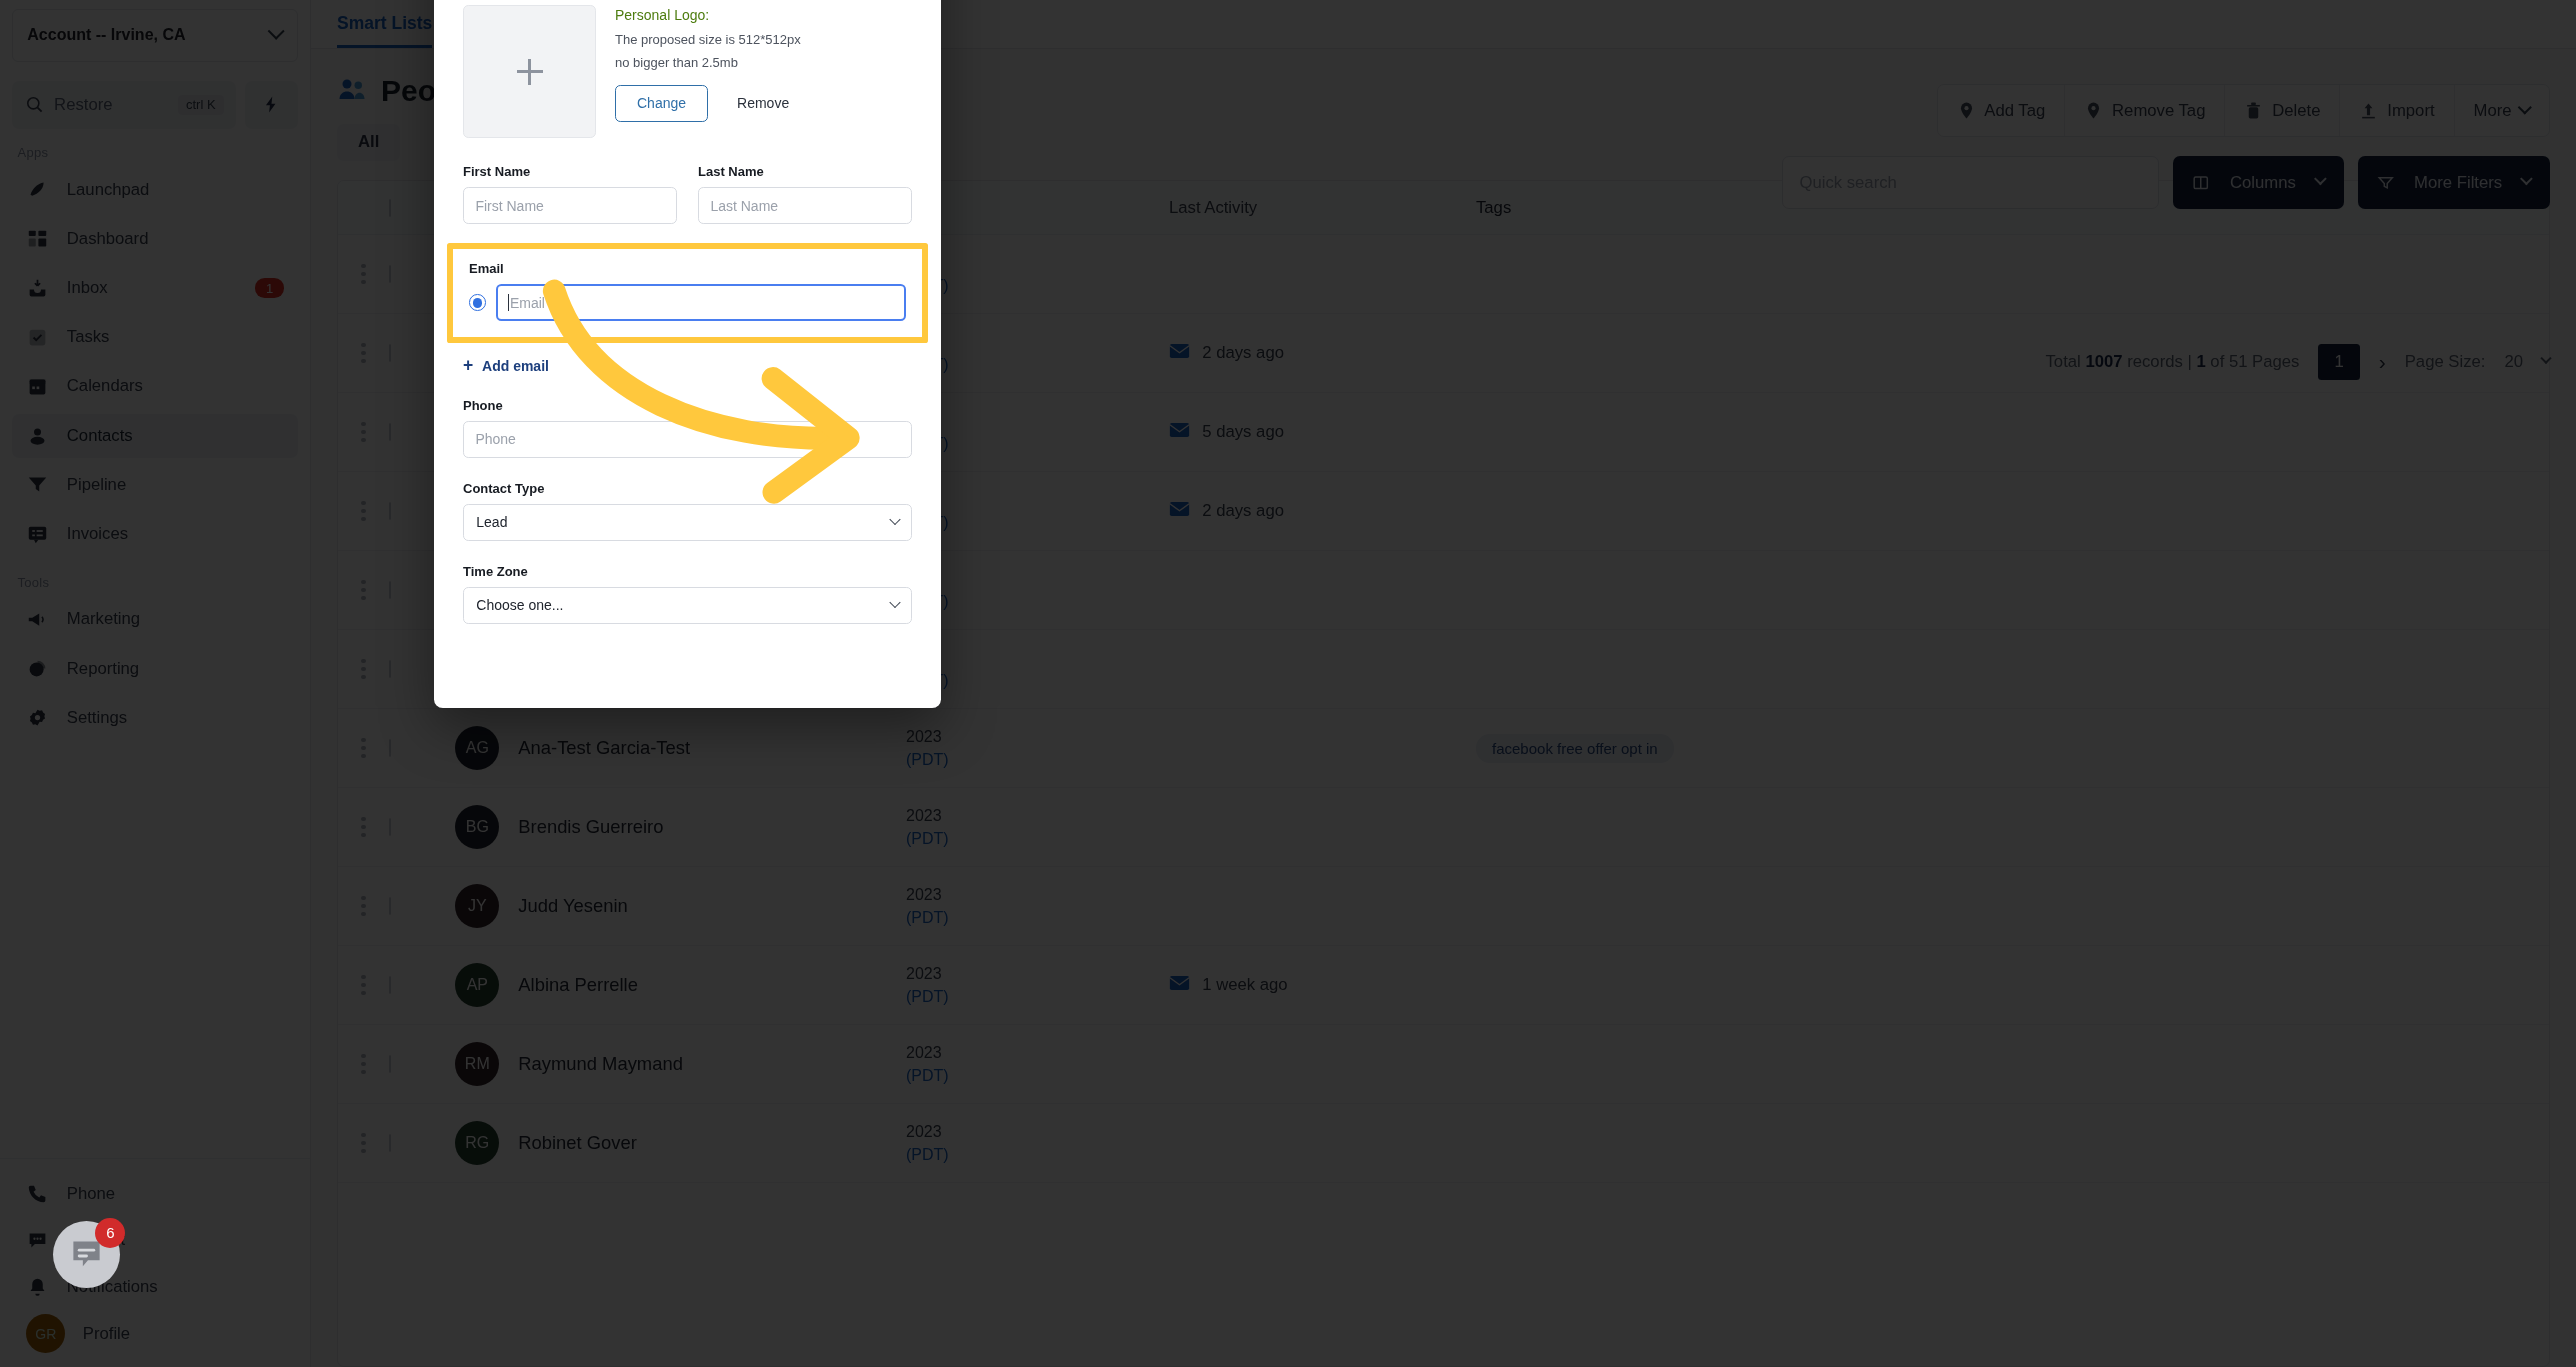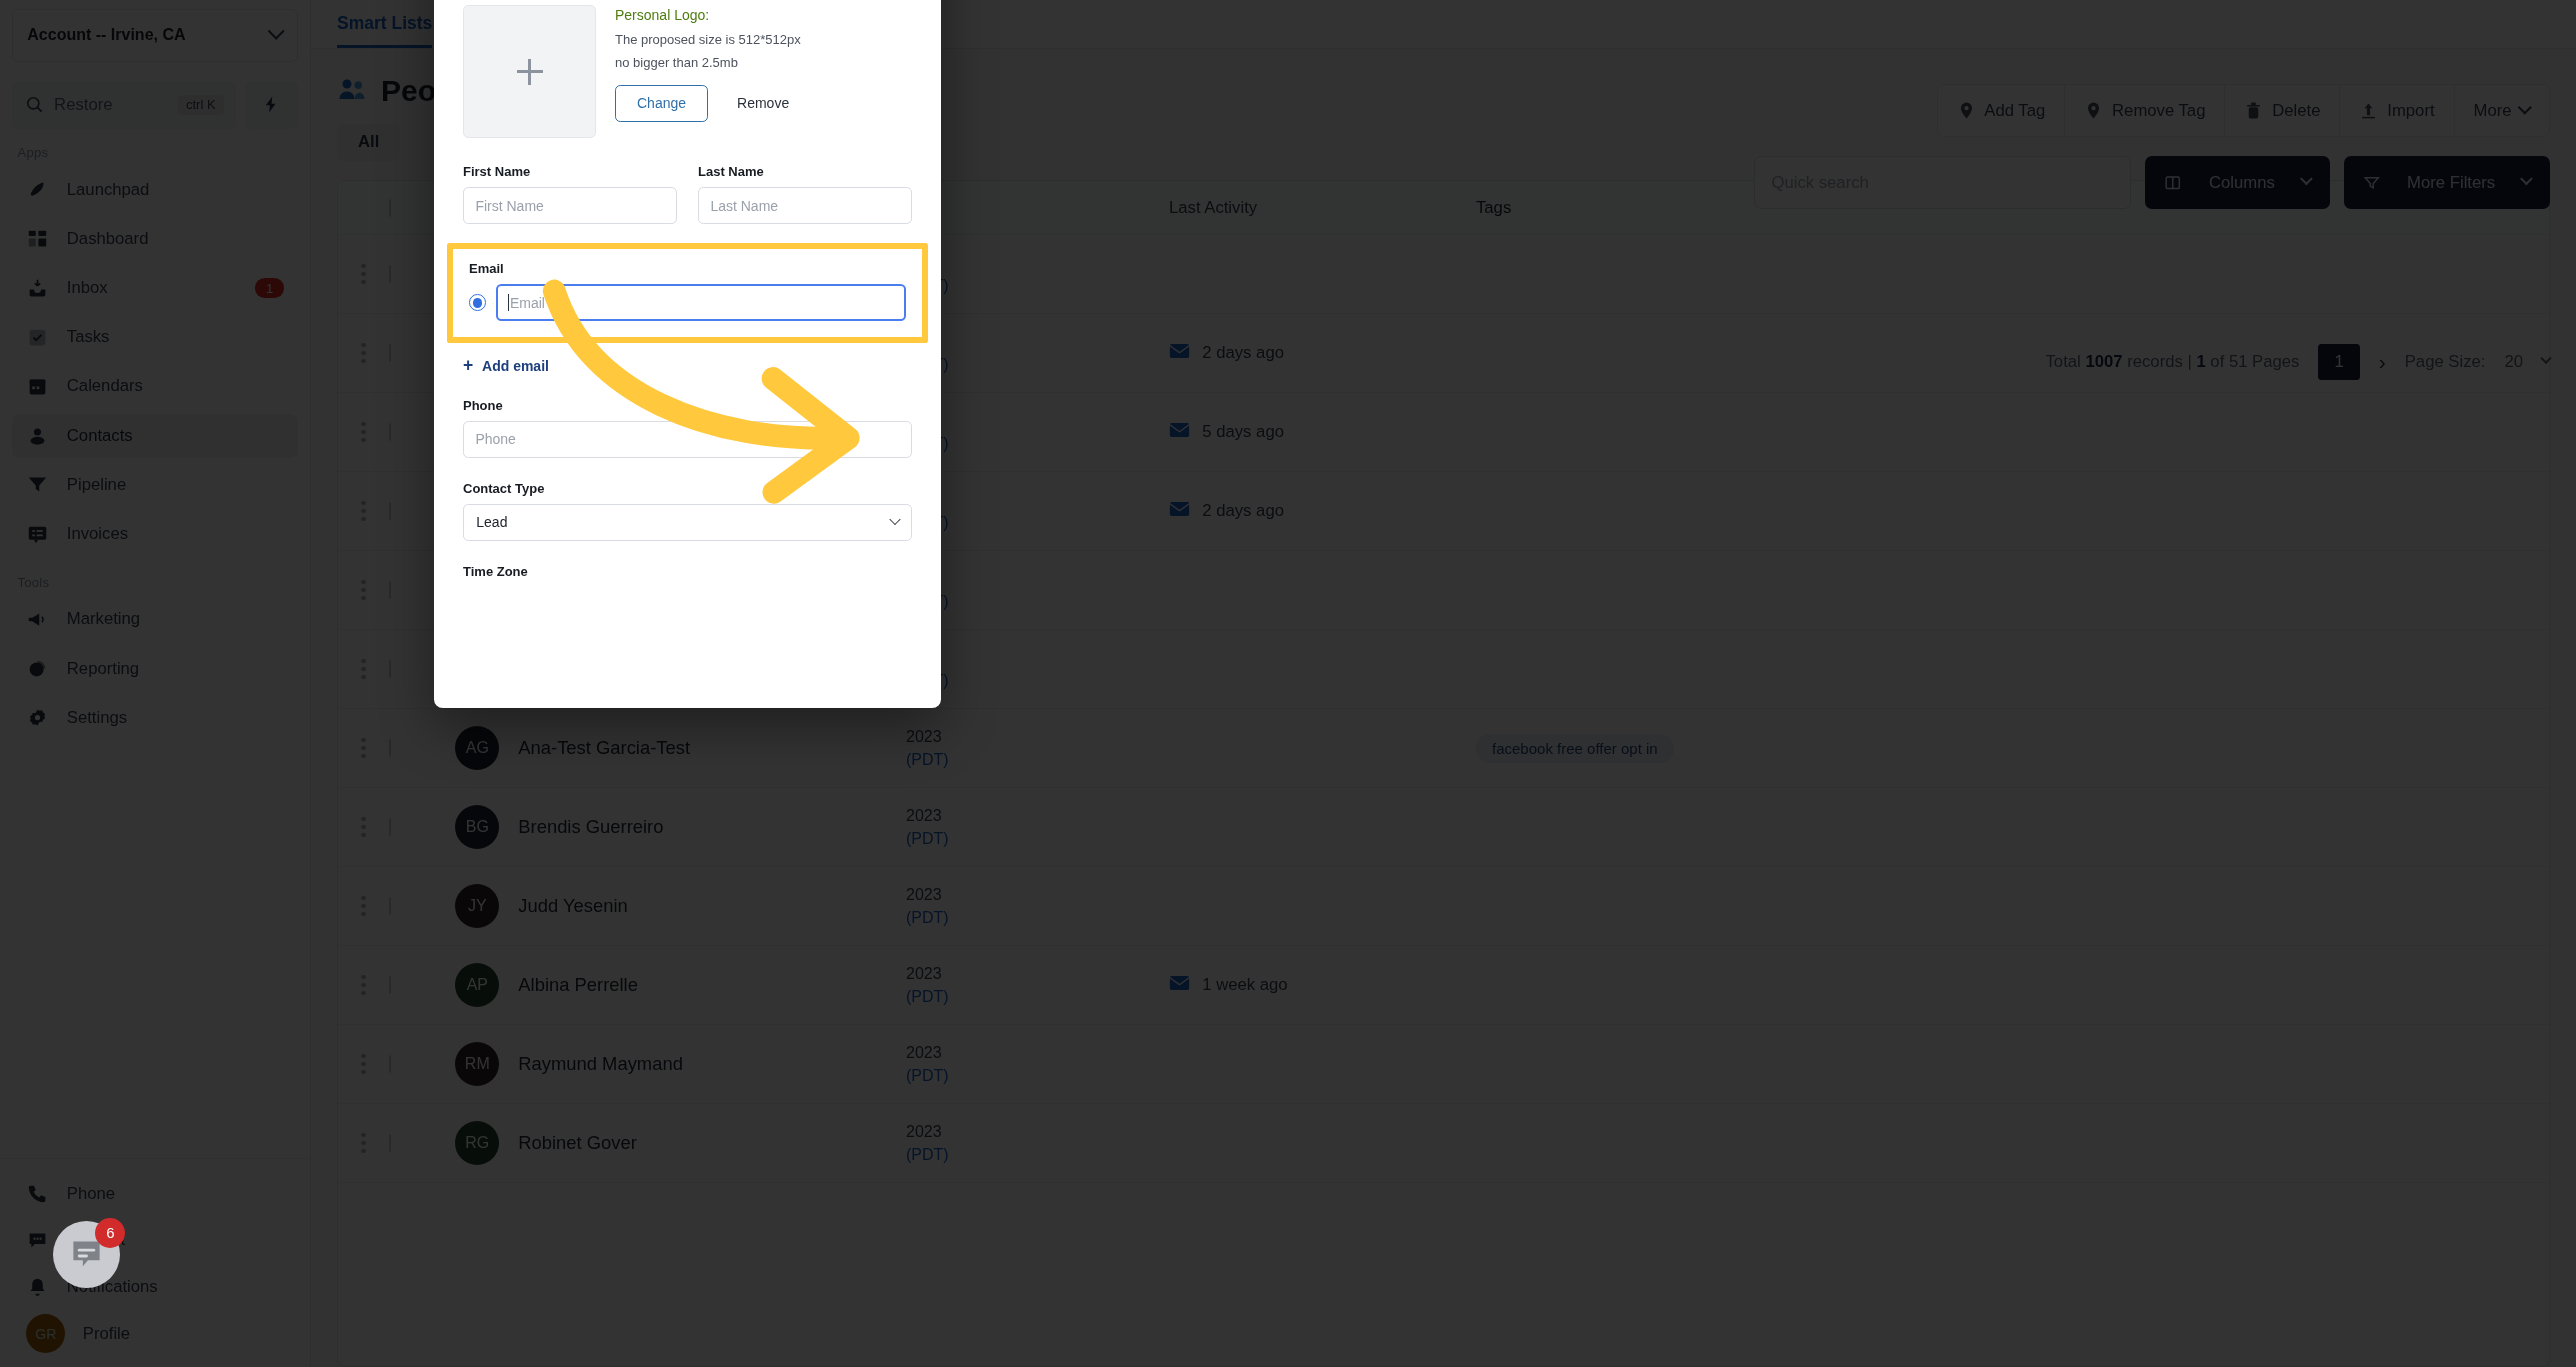--- a/index.html
+++ b/index.html
@@ -115,21 +115,21 @@
     position: absolute; right: 26px; top: 156px;
     display: flex; align-items: center; gap: 14px;
   }
   .quick-search {
     width: 377px; height: 53px; border: 0.9px solid #dde0e6; border-radius: 7px;
     background: #fff; display: flex; align-items: center; padding: 0 16px;
     font-size: 16.7px; color: #9aa1ae;
   }
   .btn-primary {
     height: 53px; background: #14213f; color: #e8ecf4; border-radius: 7px;
-    display: flex; align-items: center; gap: 27px; padding: 16px 19px; font-size: 16.7px;
+    display: flex; align-items: center; gap: 20px; padding: 16px 19px; font-size: 16.7px;
   }
   .btn-primary svg { width: 17.5px; height: 17.5px; stroke: #e8ecf4; fill: none; }
 
   .chiprow { padding: 16px 26px 0 26px; display: flex; gap: 10.5px; }
   .chip { background: #eef0f4; border-radius: 7px; padding: 8.8px 21px; font-size: 16.7px; color: #2e3648; font-weight: bold; }
 
   .pagination {
     position: absolute; right: 26px; top: 344px;
     display: flex; align-items: center; gap: 19px; font-size: 16.7px; color: #5d6574;
   }
@@ -880,20 +880,24 @@
     <div class="mt28">
       <div class="fld-label">Contact Type</div>
       <div class="sel">
         <span>Lead</span>
         <span class="cv"></span>
       </div>
     </div>
 
     <div class="mt28">
       <div class="fld-label">Time Zone</div>
+      <div class="sel">
+        <span>Choose one...</span>
+        <span class="cv"></span>
+      </div>
     </div>
 
   </div>
 
 </div>
 
 <div class="arrow-annot">
   <svg width="368" height="245" viewBox="0 0 420 280">
     <path d="M32 32 C70 150 210 205 360 200" stroke="#ffc83d" stroke-width="26" fill="none" stroke-linecap="round"></path>
     <path d="M282 132 L368 200 L283 262" stroke="#ffc83d" stroke-width="26" fill="none" stroke-linecap="round" stroke-linejoin="round"></path>

